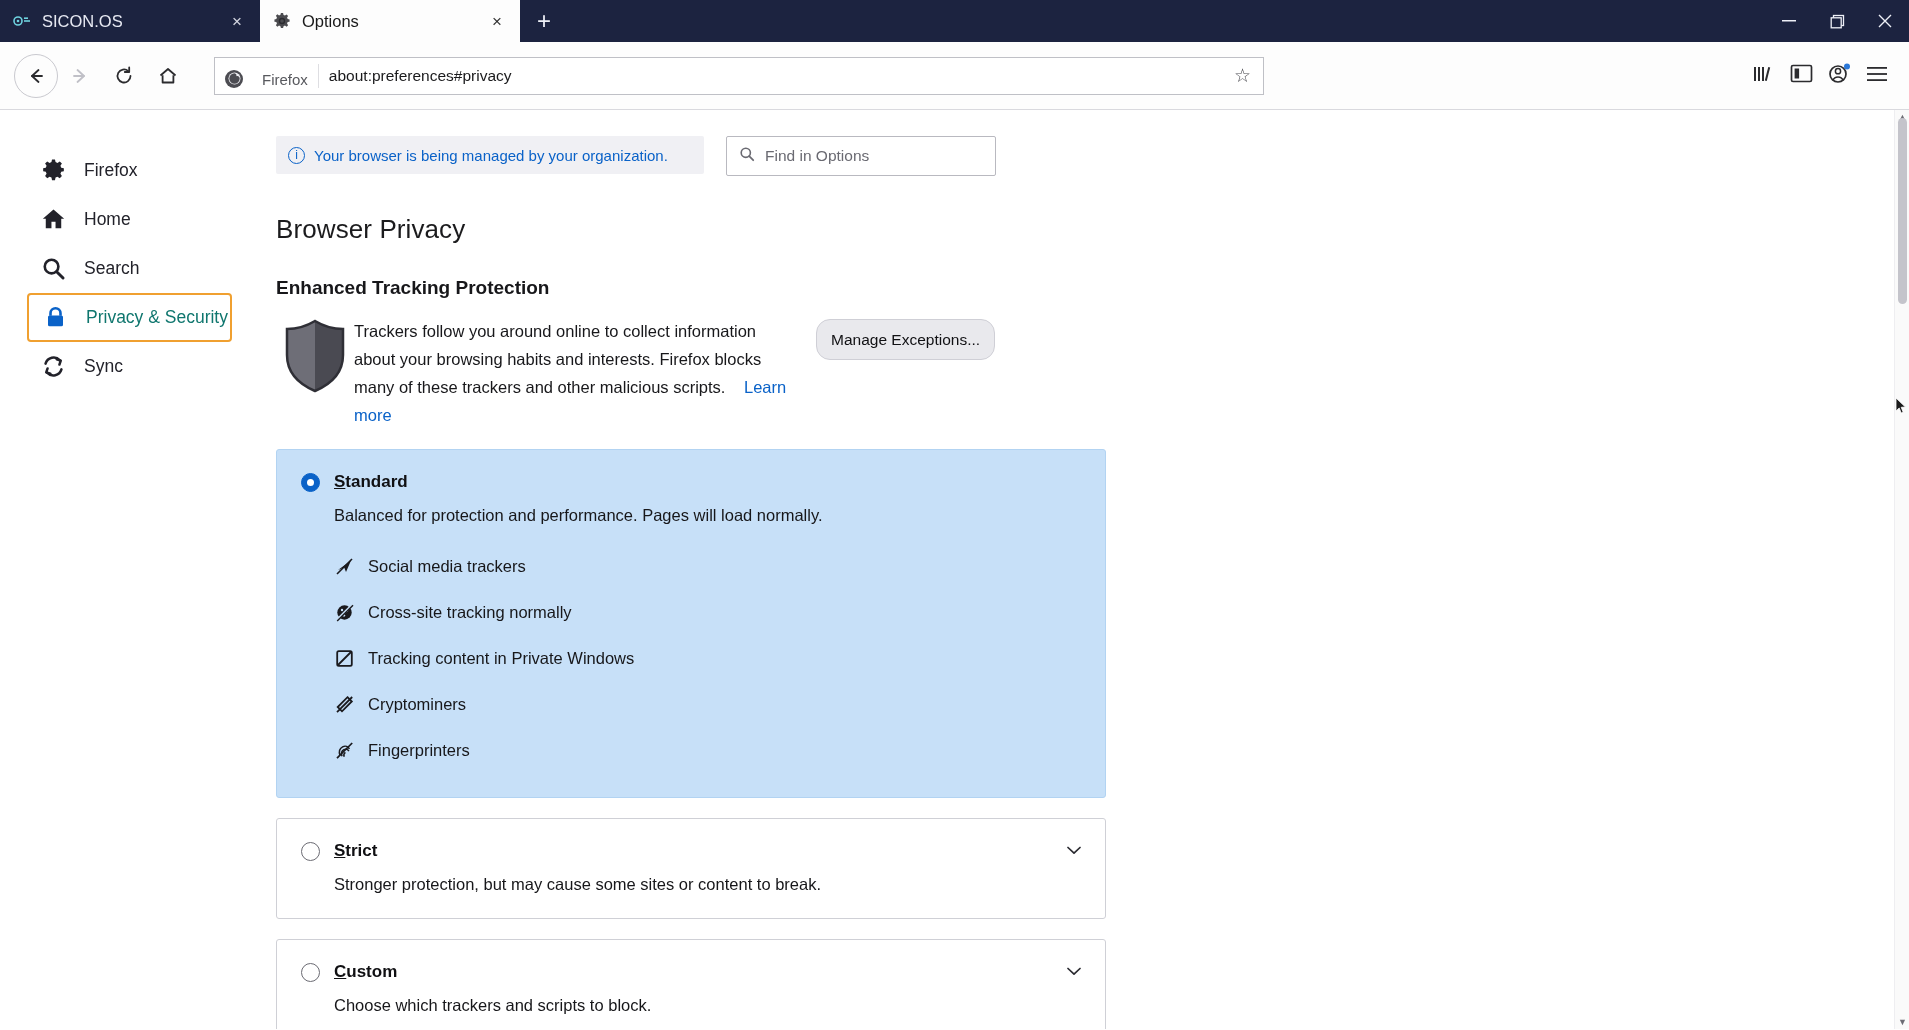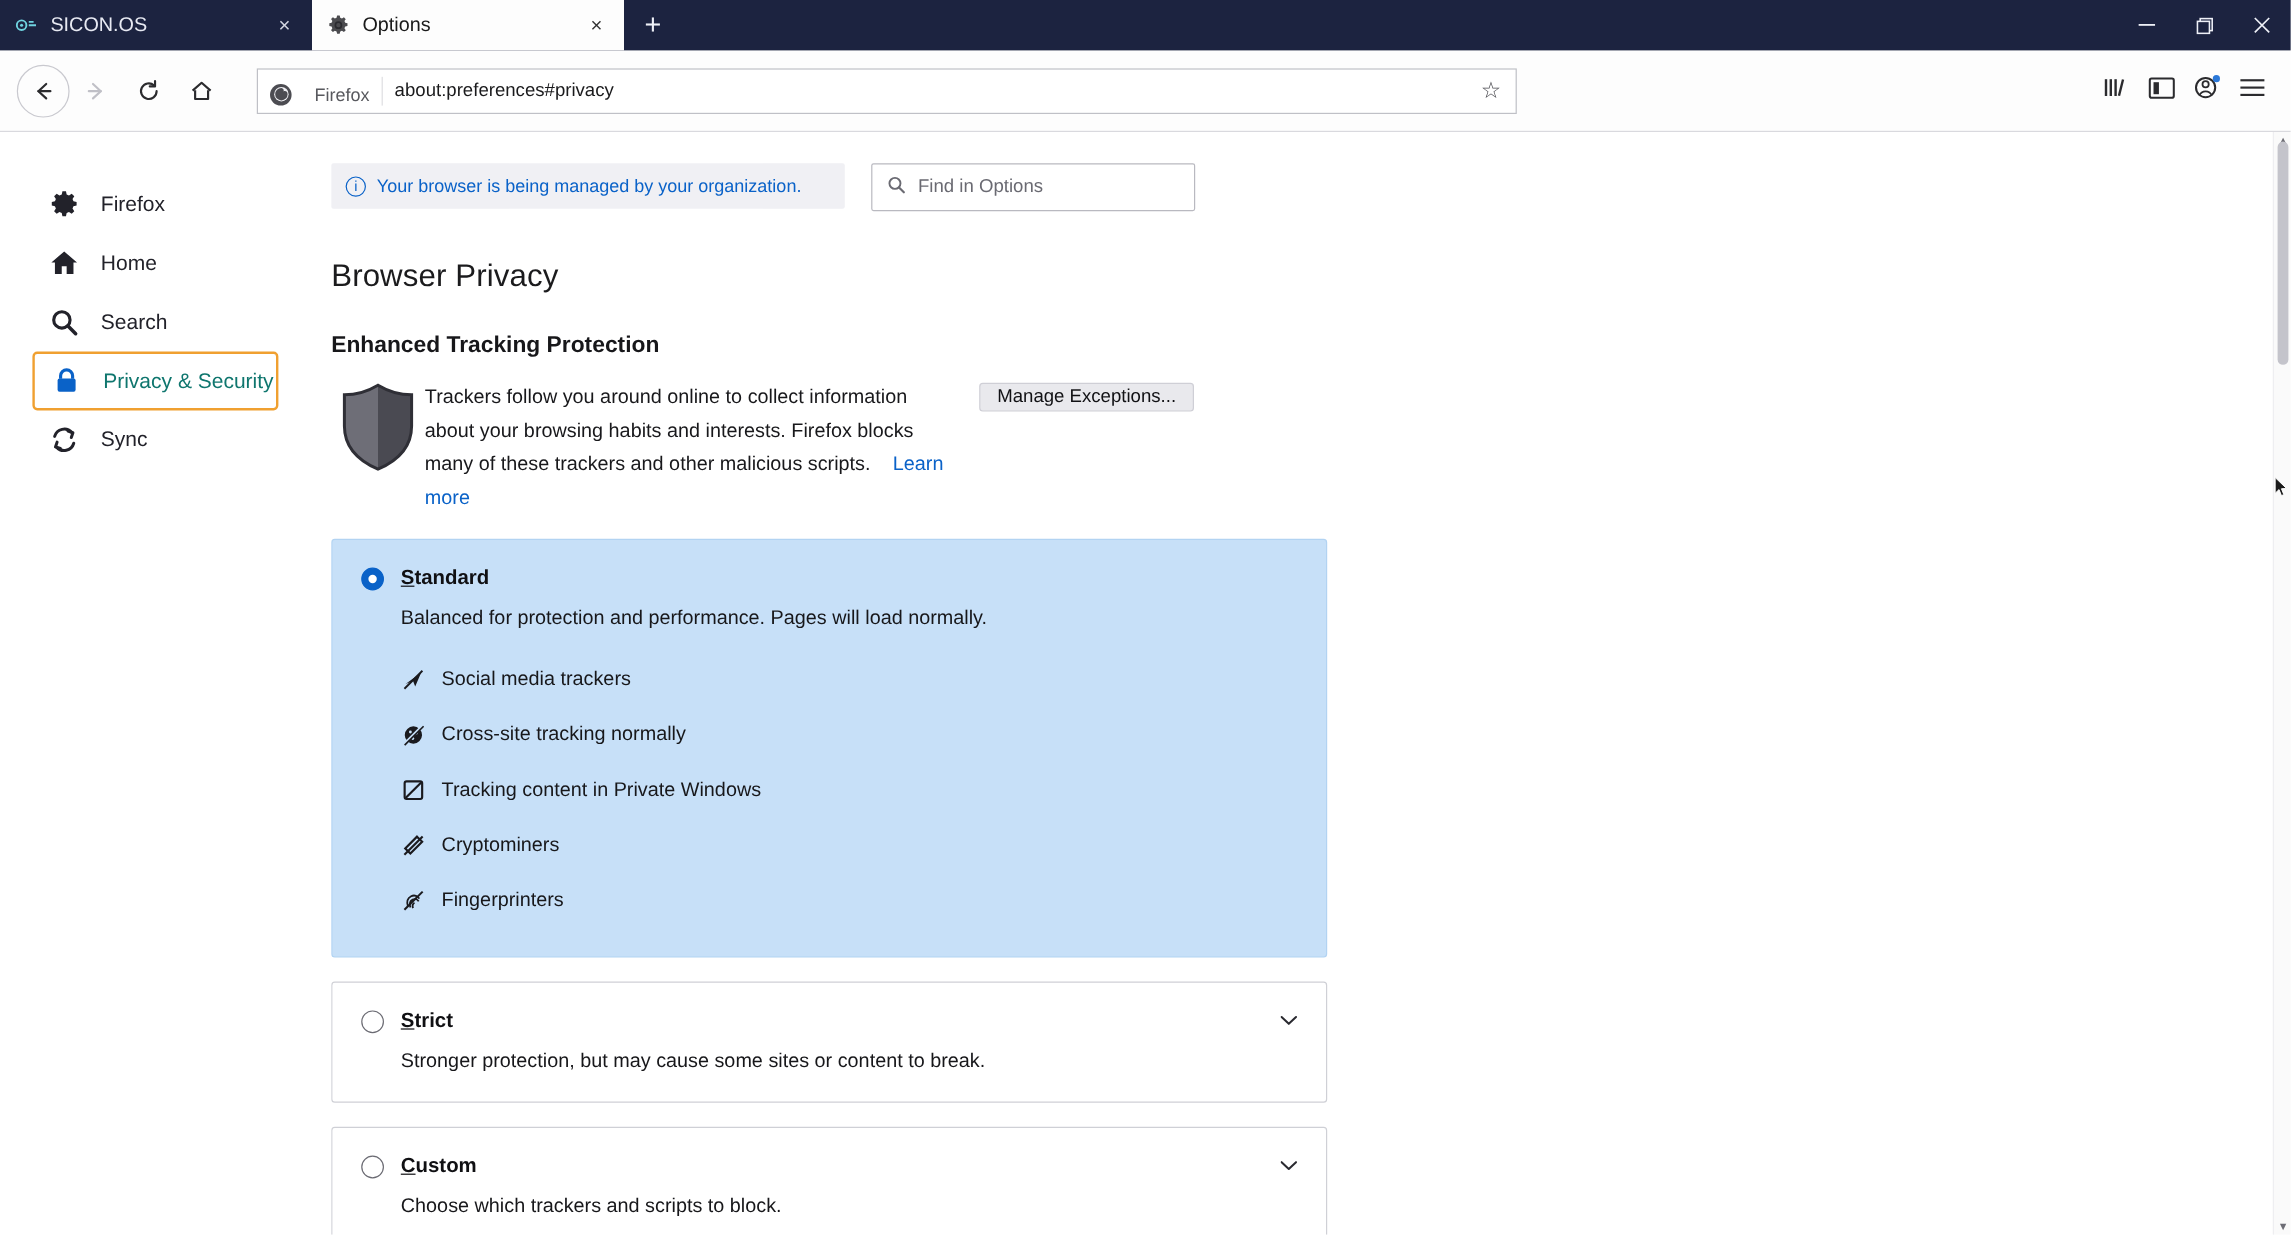--- a/index.html
+++ b/index.html
@@ -251,25 +251,25 @@
     line-height: 28px;
     color: #18181b;
   }
   .etp-desc a {
     color: #0a62c8; text-decoration: none;
     margin-left: 14px;
   }
   .manage-btn {
     margin-left: 22px;
     margin-top: 2px;
-    height: 24px;
+    height: 41px;
     padding: 0 14px;
     background: #e9e9ed;
     border: 1px solid #cfcfd6;
-    border-radius: 3px;
+    border-radius: 14px;
     font-size: 15.5px;
     color: #111114;
     display:flex;align-items:center;
     white-space: nowrap;
   }
 
   .radio-card {
     width: 830px;
     margin-top: 20px;
     border: 1px solid #cfd0d6;

